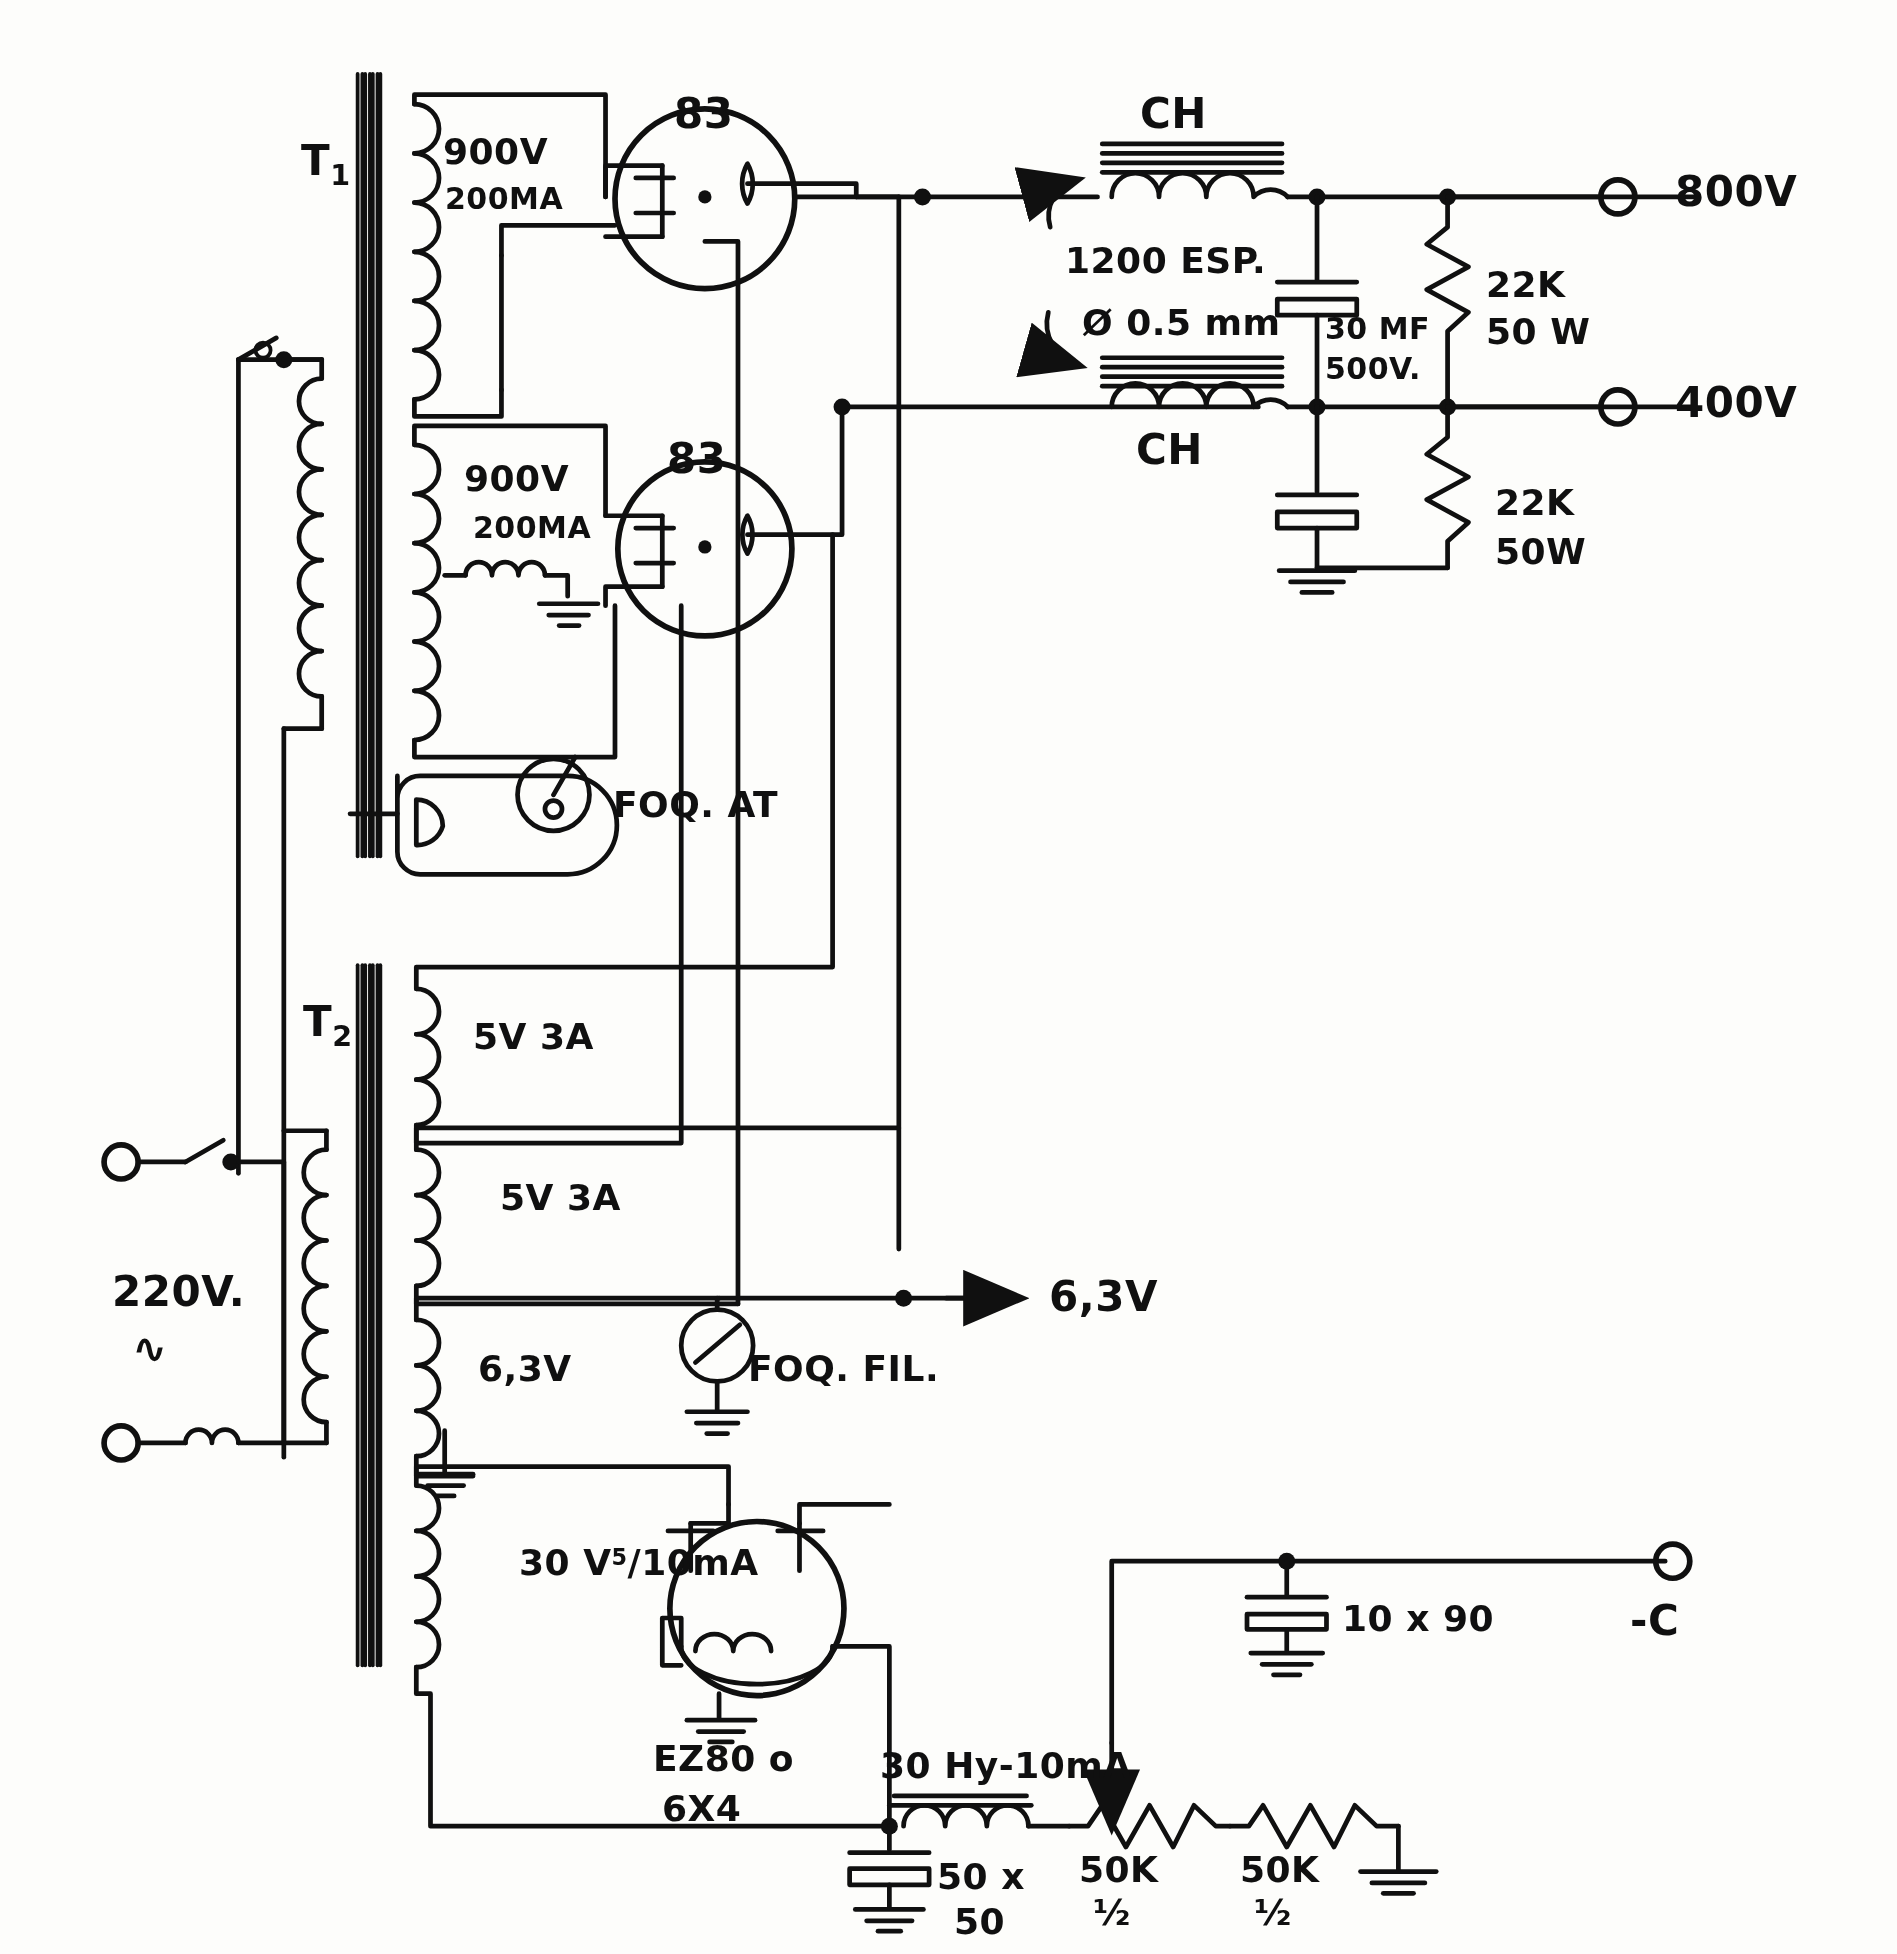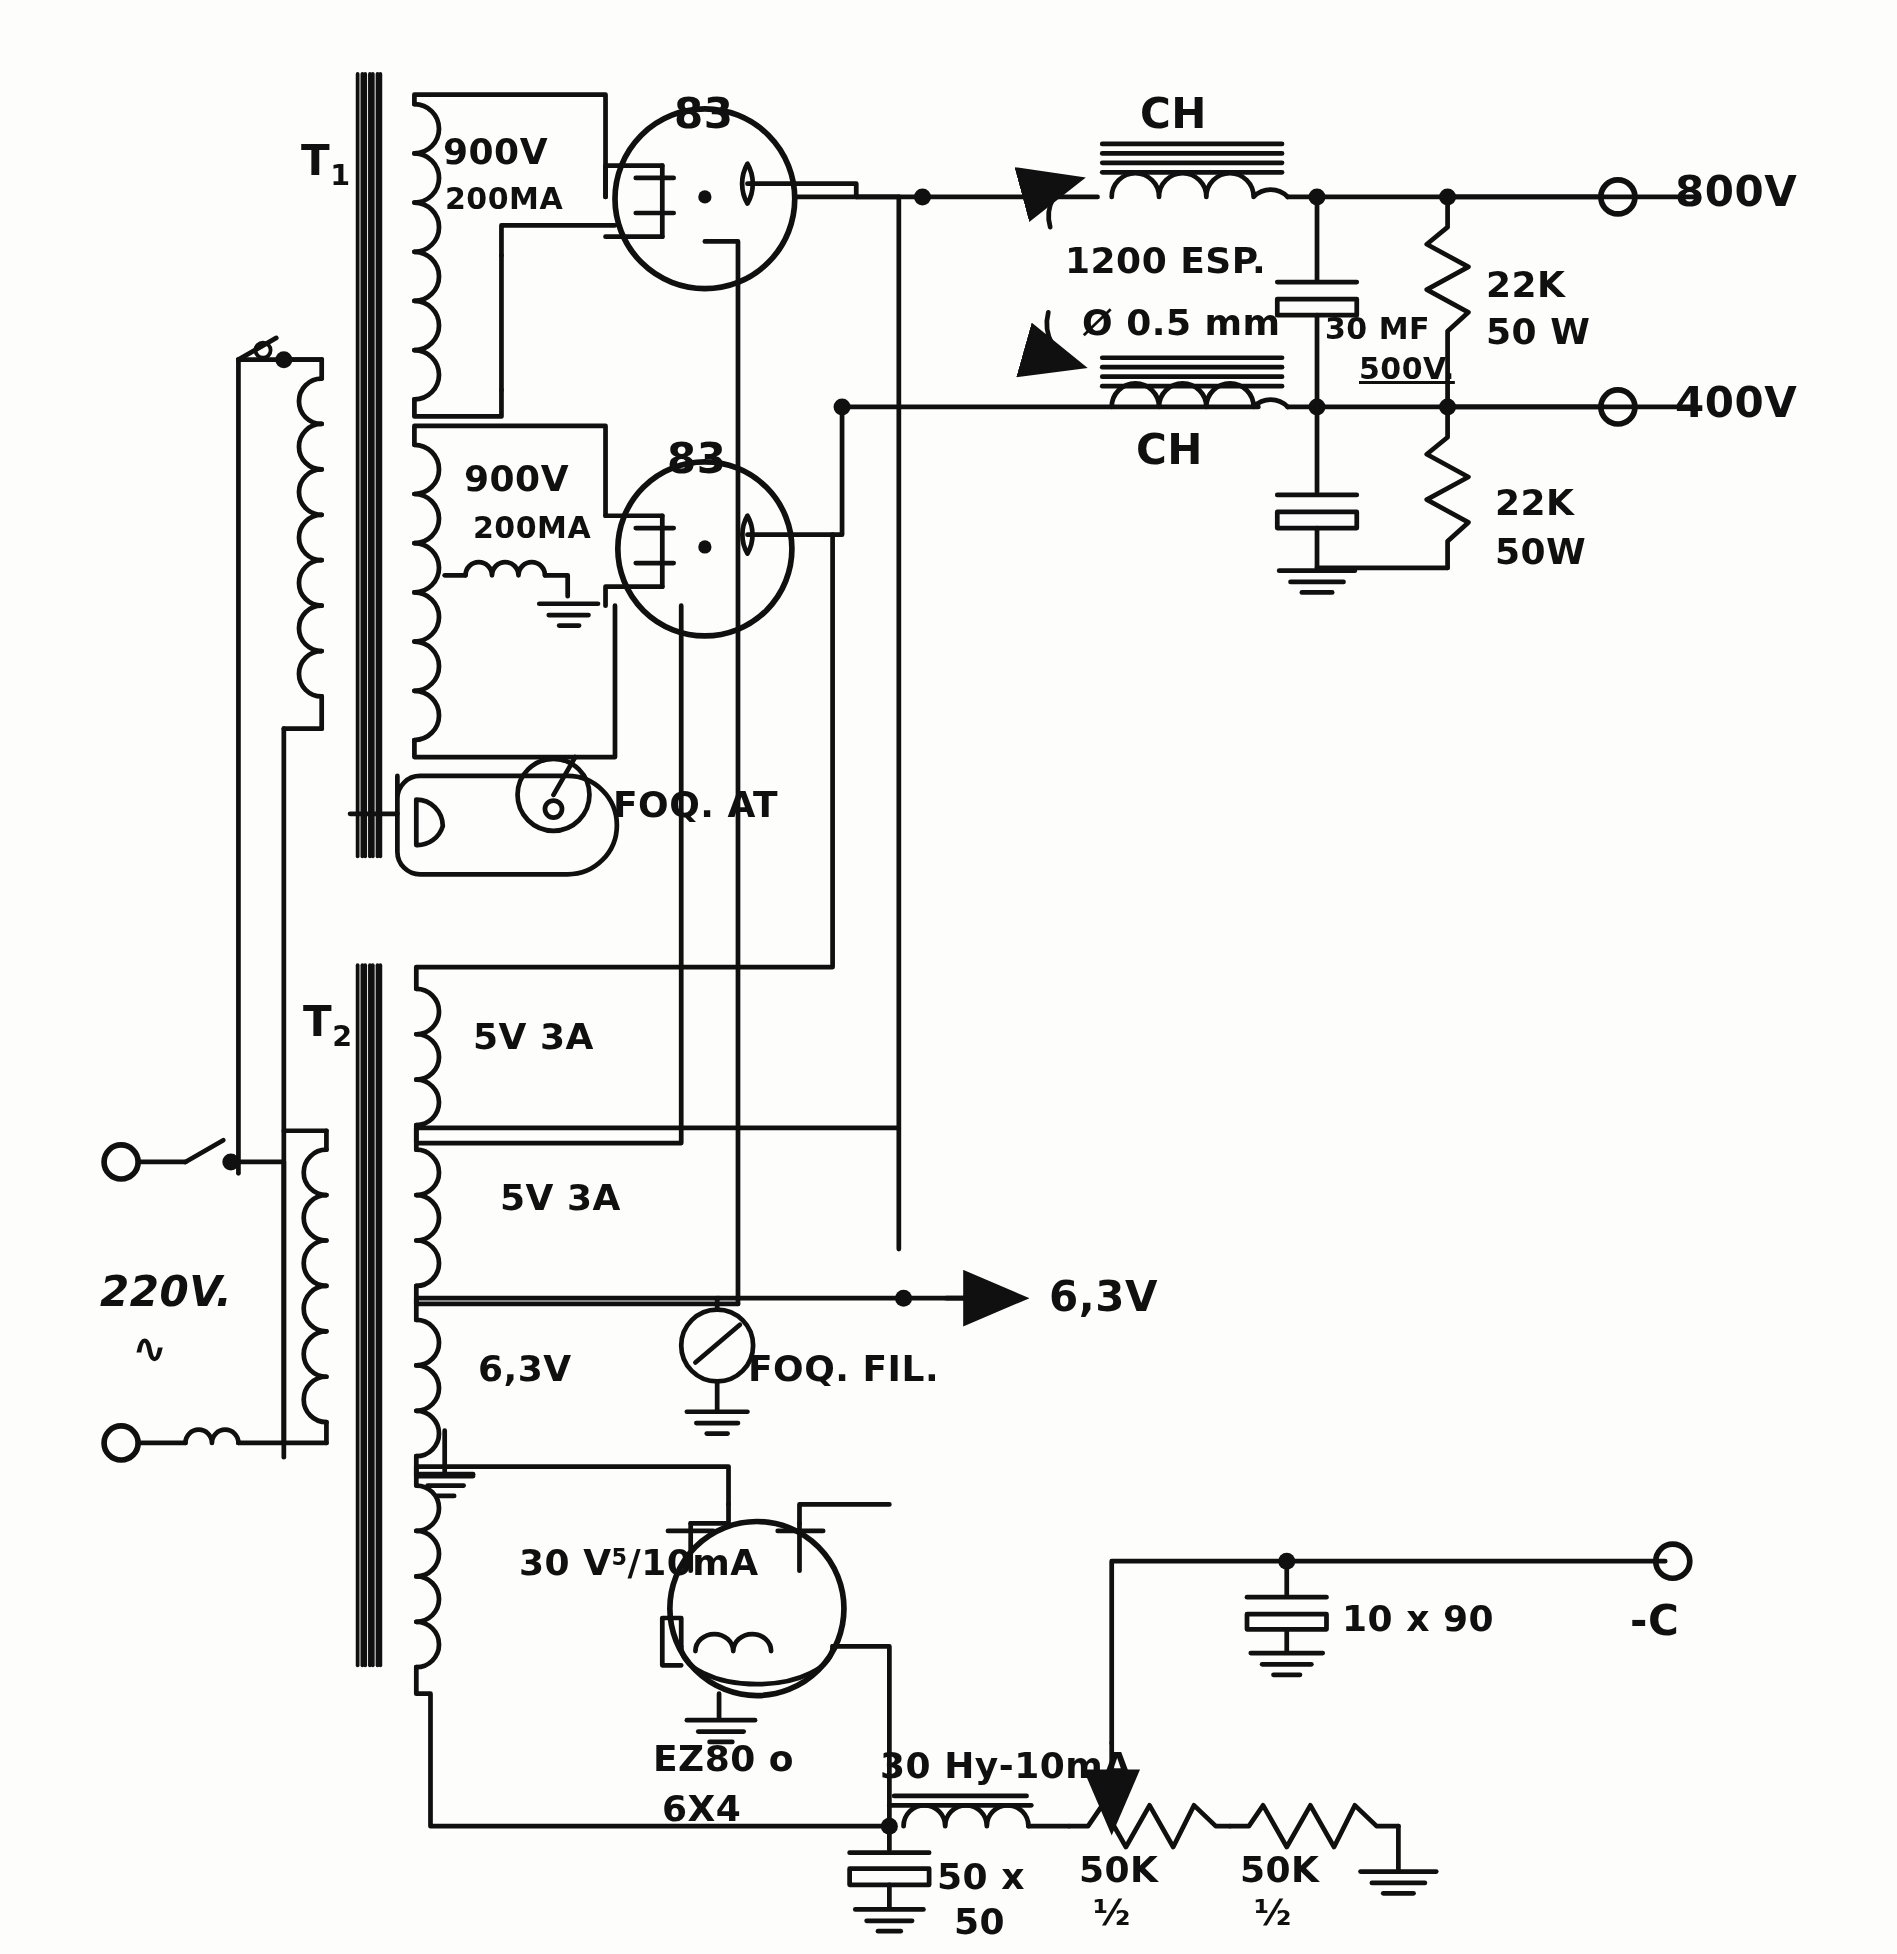--- a/index.html
+++ b/index.html
@@ -384,21 +384,21 @@
 
   <div class="lbl xl" style="left:674px; top:90px;"><span>83</span></div>
   <div class="lbl xl" style="left:667px; top:435px;"><span>83</span></div>
 
   <div class="lbl xl" style="left:1140px; top:90px;"><span>CH</span></div>
   <div class="lbl xl" style="left:1136px; top:426px;"><span>CH</span></div>
   <div class="lbl lg" style="left:1065px; top:241px;"><span>1200 ESP.</span></div>
   <div class="lbl lg" style="left:1050px; top:303px;margin-left:32px;"><span>Ø</span> <span>0.5 mm</span></div>
 
   <div class="lbl md" style="left:1325px; top:312px;"><span>30 MF</span></div>
-  <div class="lbl md" style="left:1359px; top:352px;text-decoration:underline;"><span>500V.</span></div>
+  <div class="lbl md" style="left:1325px; top:352px;"><span>500V.</span></div>
 
   <div class="lbl lg" style="left:1486px; top:265px;"><span>22K</span></div>
   <div class="lbl lg" style="left:1486px; top:312px;"><span>50 W</span></div>
   <div class="lbl lg" style="left:1495px; top:483px;"><span>22K</span></div>
   <div class="lbl lg" style="left:1495px; top:532px;"><span>50W</span></div>
 
   <div class="lbl xl" style="left:1675px; top:168px;"><span>800V</span></div>
   <div class="lbl xl" style="left:1675px; top:379px;"><span>400V</span></div>
 
   <div class="lbl lg" style="left:613px; top:785px;"><span>FOQ. AT</span></div>
@@ -420,17 +420,17 @@
   <div class="lbl lg" style="left:954px; top:1902px;"><span>50</span></div>
 
   <div class="lbl lg" style="left:1079px; top:1850px;"><span>50K</span></div>
   <div class="lbl lg" style="left:1093px; top:1893px;"><span>½</span></div>
   <div class="lbl lg" style="left:1240px; top:1850px;"><span>50K</span></div>
   <div class="lbl lg" style="left:1254px; top:1893px;"><span>½</span></div>
 
   <div class="lbl lg" style="left:1342px; top:1599px;"><span>10 x 90</span></div>
   <div class="lbl xl" style="left:1630px; top:1597px;"><span>-C</span></div>
 
-  <div class="lbl xl" style="left:100px; top:1268px;font-style:italic;"><span>220V.</span></div>
+  <div class="lbl xl" style="left:112px; top:1268px;"><span>220V.</span></div>
   <div class="lbl xl" style="left:132px; top:1325px;"><span>∿</span></div>
 
 </div>
 
 
 </body></html>

